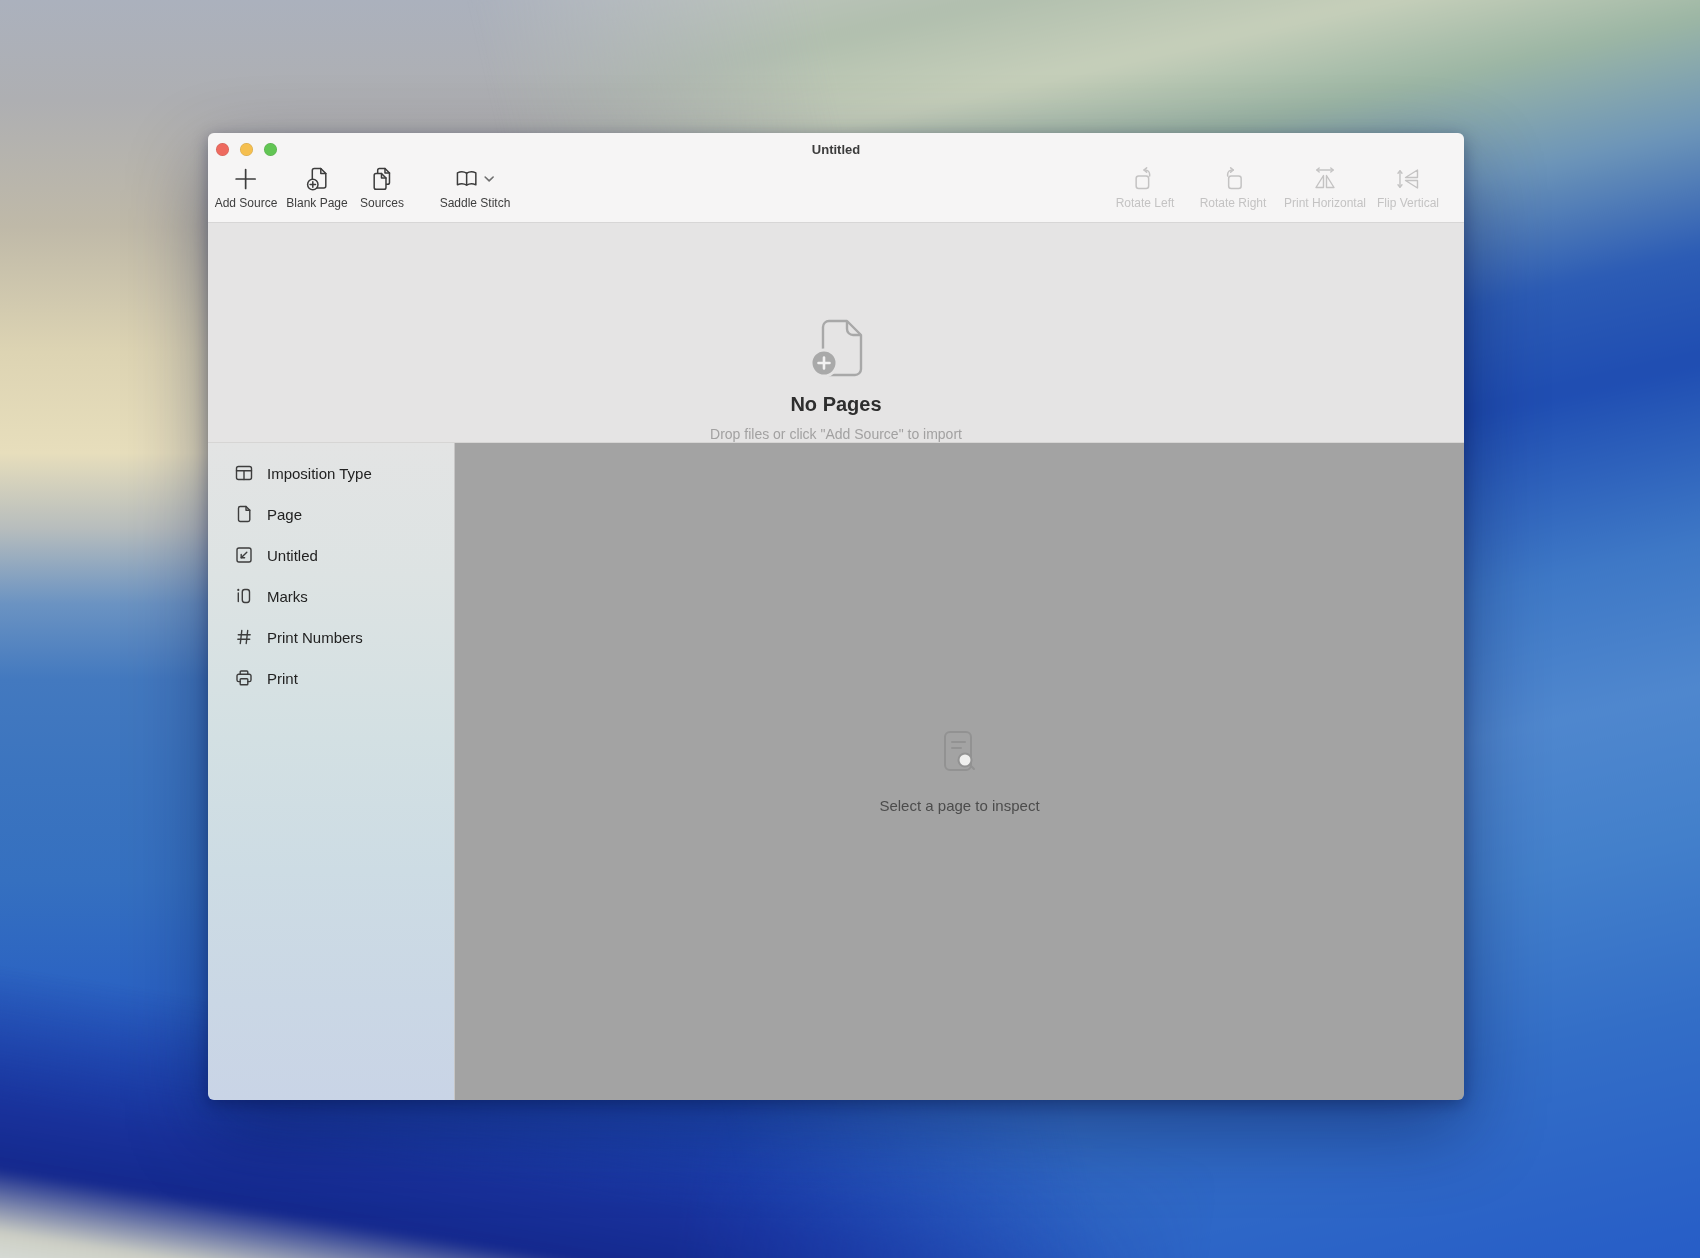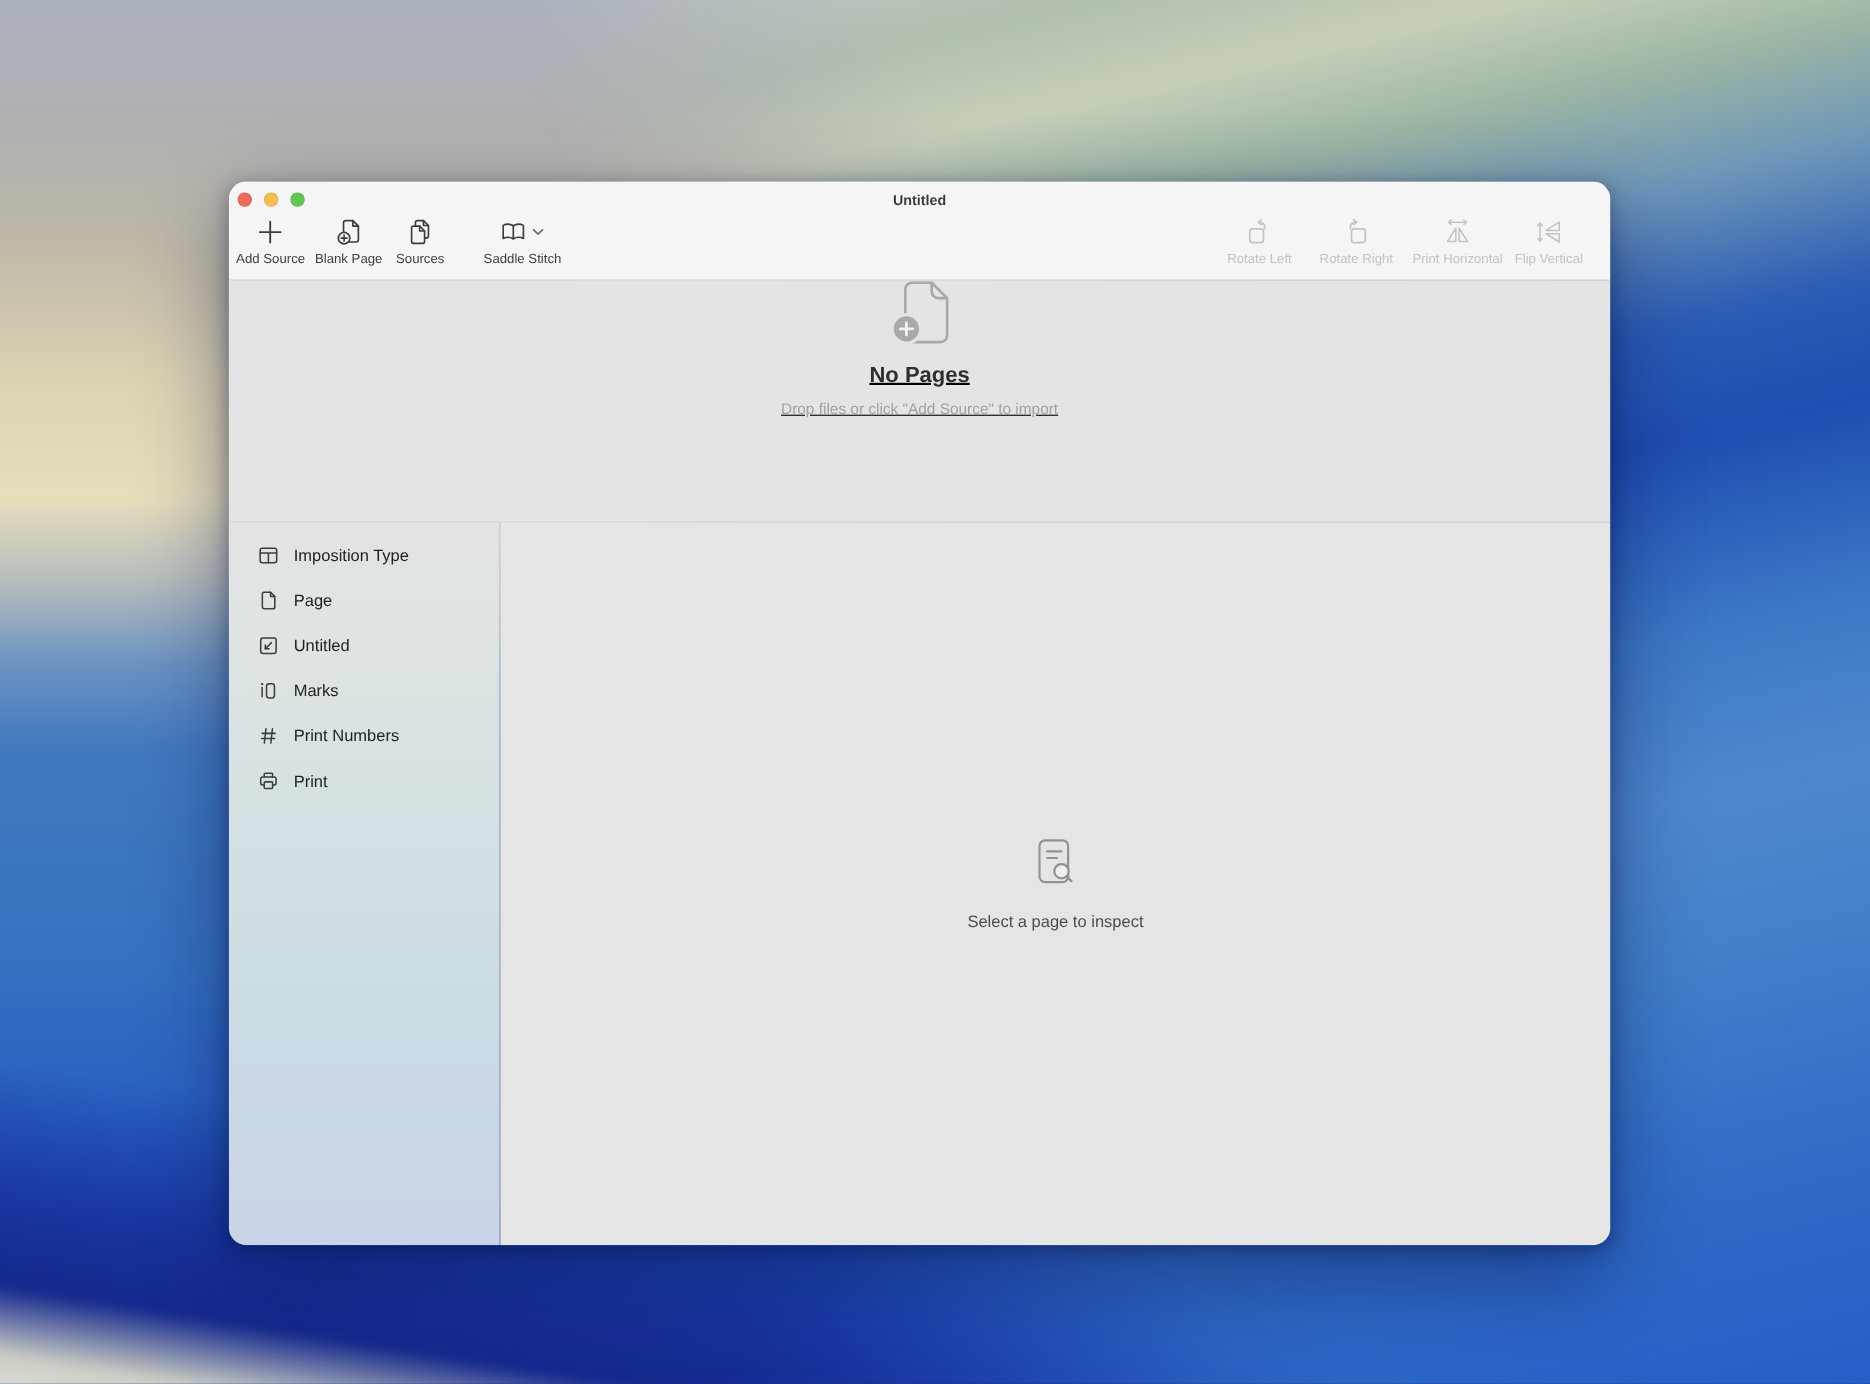--- a/index.html
+++ b/index.html
@@ -19,53 +19,53 @@
   .wp-streak{position:absolute;left:-6%;bottom:-18%;width:78%;height:42%;transform:rotate(9deg);transform-origin:left bottom;
     background:linear-gradient(180deg,
     rgba(25,48,150,0) 0%,rgba(23,44,148,0.85) 26%,rgba(20,38,138,0.95) 38%,
     rgba(215,214,196,0.95) 50%,rgba(226,228,218,0.95) 56%,rgba(160,185,215,0.75) 66%,
     rgba(70,110,195,0.3) 80%,rgba(40,85,190,0) 100%);
     -webkit-mask-image:linear-gradient(to right,#000 55%,transparent 95%);
     mask-image:linear-gradient(to right,#000 55%,transparent 95%);
     filter:blur(5px);}
 
   
-  .window{position:absolute;left:208px;top:133px;width:1256px;height:967px;border-radius:16px;
+  .window{position:absolute;left:208px;top:133px;width:1256px;height:967px;border-radius:6px;
     overflow:hidden;display:flex;flex-direction:column;
-    box-shadow:0 30px 80px rgba(5,15,70,0.45),0 4px 16px rgba(0,10,50,0.35);margin-top:32px;}
+    box-shadow:0 30px 80px rgba(5,15,70,0.45),0 4px 16px rgba(0,10,50,0.35);}
 
   .chrome{height:89px;flex:none;background:#f6f5f5;border-bottom:1px solid #d7d6d6;position:relative;}
   .window-title{position:absolute;top:9px;left:0;right:0;text-align:center;font-size:13px;font-weight:bold;color:#3c3c3c;}
   .traffic{position:absolute;left:8px;top:10px;display:flex;gap:11px;}
   .light{width:13px;height:13px;border-radius:50%;box-shadow:inset 0 0 0 0.5px rgba(0,0,0,0.15);}
 
   .tb-btn{position:absolute;top:33px;transform:translateX(-50%);display:flex;flex-direction:column;
     align-items:center;gap:4px;color:#3c3c3c;cursor:default;}
   .tb-btn .icwrap{height:26px;display:flex;align-items:center;gap:5px;}
   .tb-btn .lbl{font-size:12px;color:#3e3e3e;white-space:nowrap;}
   .tb-btn.disabled{color:#c4c3c3;}
   .tb-btn.disabled .lbl{color:#c4c3c3;}
   .tb-btn svg{display:block;}
 
   .drop-area{height:219px;flex:none;background:#e5e4e4;border-bottom:1px solid #d6d5d4;
-    display:flex;flex-direction:column;align-items:center;justify-content:flex-start;gap:10px;text-decoration:underline;}
+    display:flex;flex-direction:column;align-items:center;justify-content:flex-end;gap:10px;}
   .np-title{font-size:20px;font-weight:bold;color:#2e2e2e;margin-top:2px;}
   .np-sub{font-size:14px;color:#a2a1a1;}
 
   .body-row{flex:1;display:flex;min-height:0;}
   .sidebar{width:246px;flex:none;box-sizing:border-box;padding:10px 12px 0 13px;
     background:linear-gradient(180deg,#e3e4e4 0%,#dde3e3 20%,#d3e0e3 45%,#cddce4 65%,#cad7e5 85%,#c9d4e6 100%);}
   .side-item{height:40px;margin-bottom:1px;border-radius:8px;display:flex;align-items:center;
     padding:0 8px 0 13px;gap:13px;font-size:15px;color:#222;cursor:default;}
   .side-item .ic{width:20px;height:20px;flex:none;color:#3d3d3d;display:flex;align-items:center;justify-content:center;}
   .side-item.selected{background:#d0534c;color:#fff;font-weight:bold;}
   .side-item.selected .ic{color:#fff;}
 
   .vdivider{width:1px;flex:none;background:#c7c6c6;}
-  .inspector{flex:1;background:#e5e5e5;display:flex;flex-direction:column;align-items:center;justify-content:center;gap:16px;}
+  .inspector{flex:1;background:#a3a3a3;display:flex;flex-direction:column;align-items:center;justify-content:center;gap:16px;}
   .inspect-text{font-size:15px;color:#4c4c4c;}
 </style>
 </head>
 <body>
 
 <div class="stage">
   <div class="wp-base"></div>
   <div class="wp-right"></div>
   <div class="wp-streak"></div>
 

